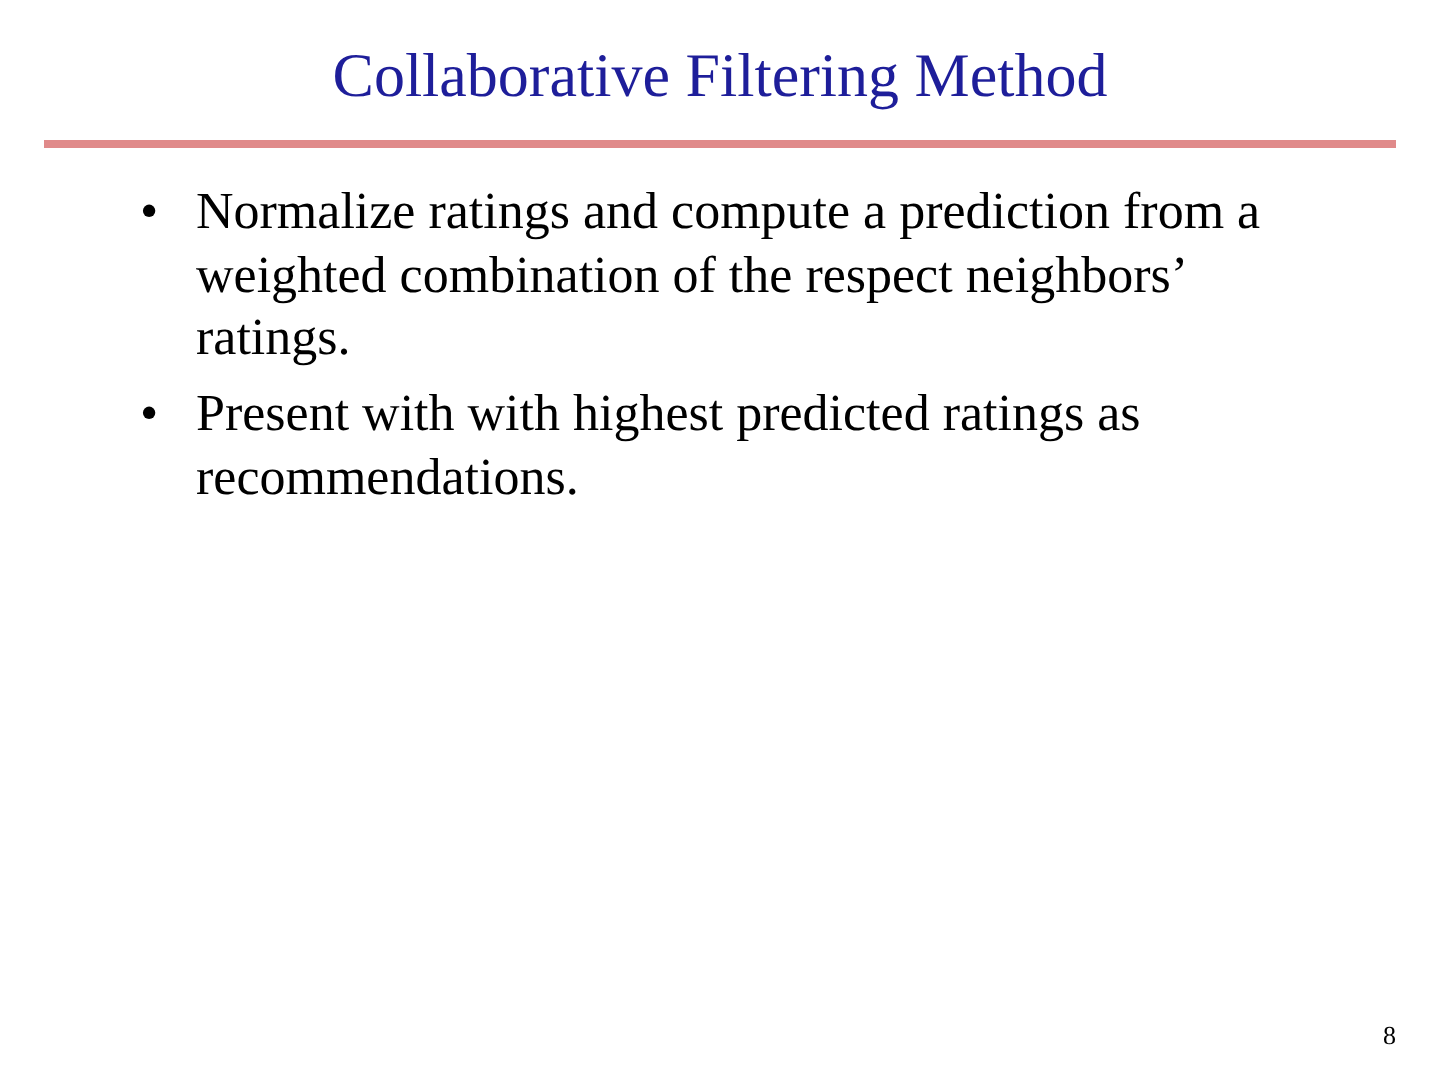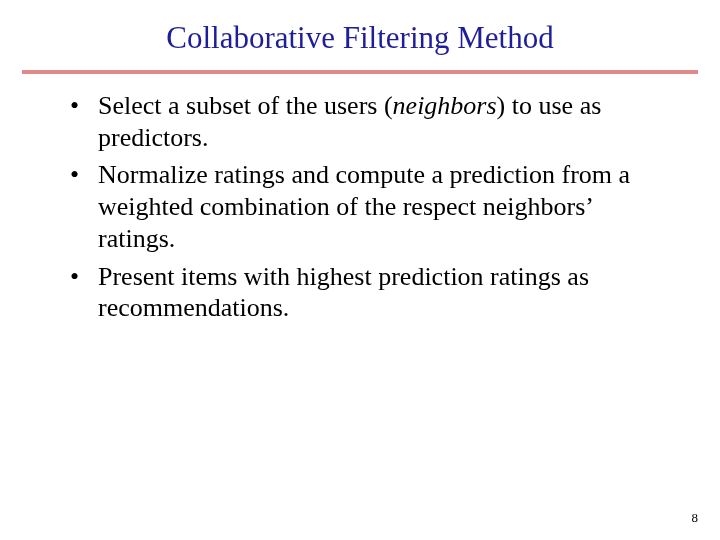--- a/index.html
+++ b/index.html
@@ -49,21 +49,20 @@
   </style>
 </head>
 <body>
 <div class="slide">
 
   <h1 class="title">Collaborative Filtering Method</h1>
   <div class="rule"></div>
 
   <div class="content">
     <ul class="bullets">
-      <li><span>Select a subset of the users (</span><span class="italic">neighbors</span><span>) to use as predictors.</span></li>
       <li><span>Normalize ratings and compute a prediction from a weighted combination of the respect neighbors’ ratings.</span><span class="italic"></span><span></span></li>
-      <li><span>Present items with highest prediction ratings as recommendations.</span><span class="italic"></span><span></span></li>
+      <li><span>Present with with highest predicted ratings as recommendations.</span><span class="italic"></span><span></span></li>
     </ul>
   </div>
 
   <div class="page-number">8</div>
 
 </div>
 
 </body></html>

